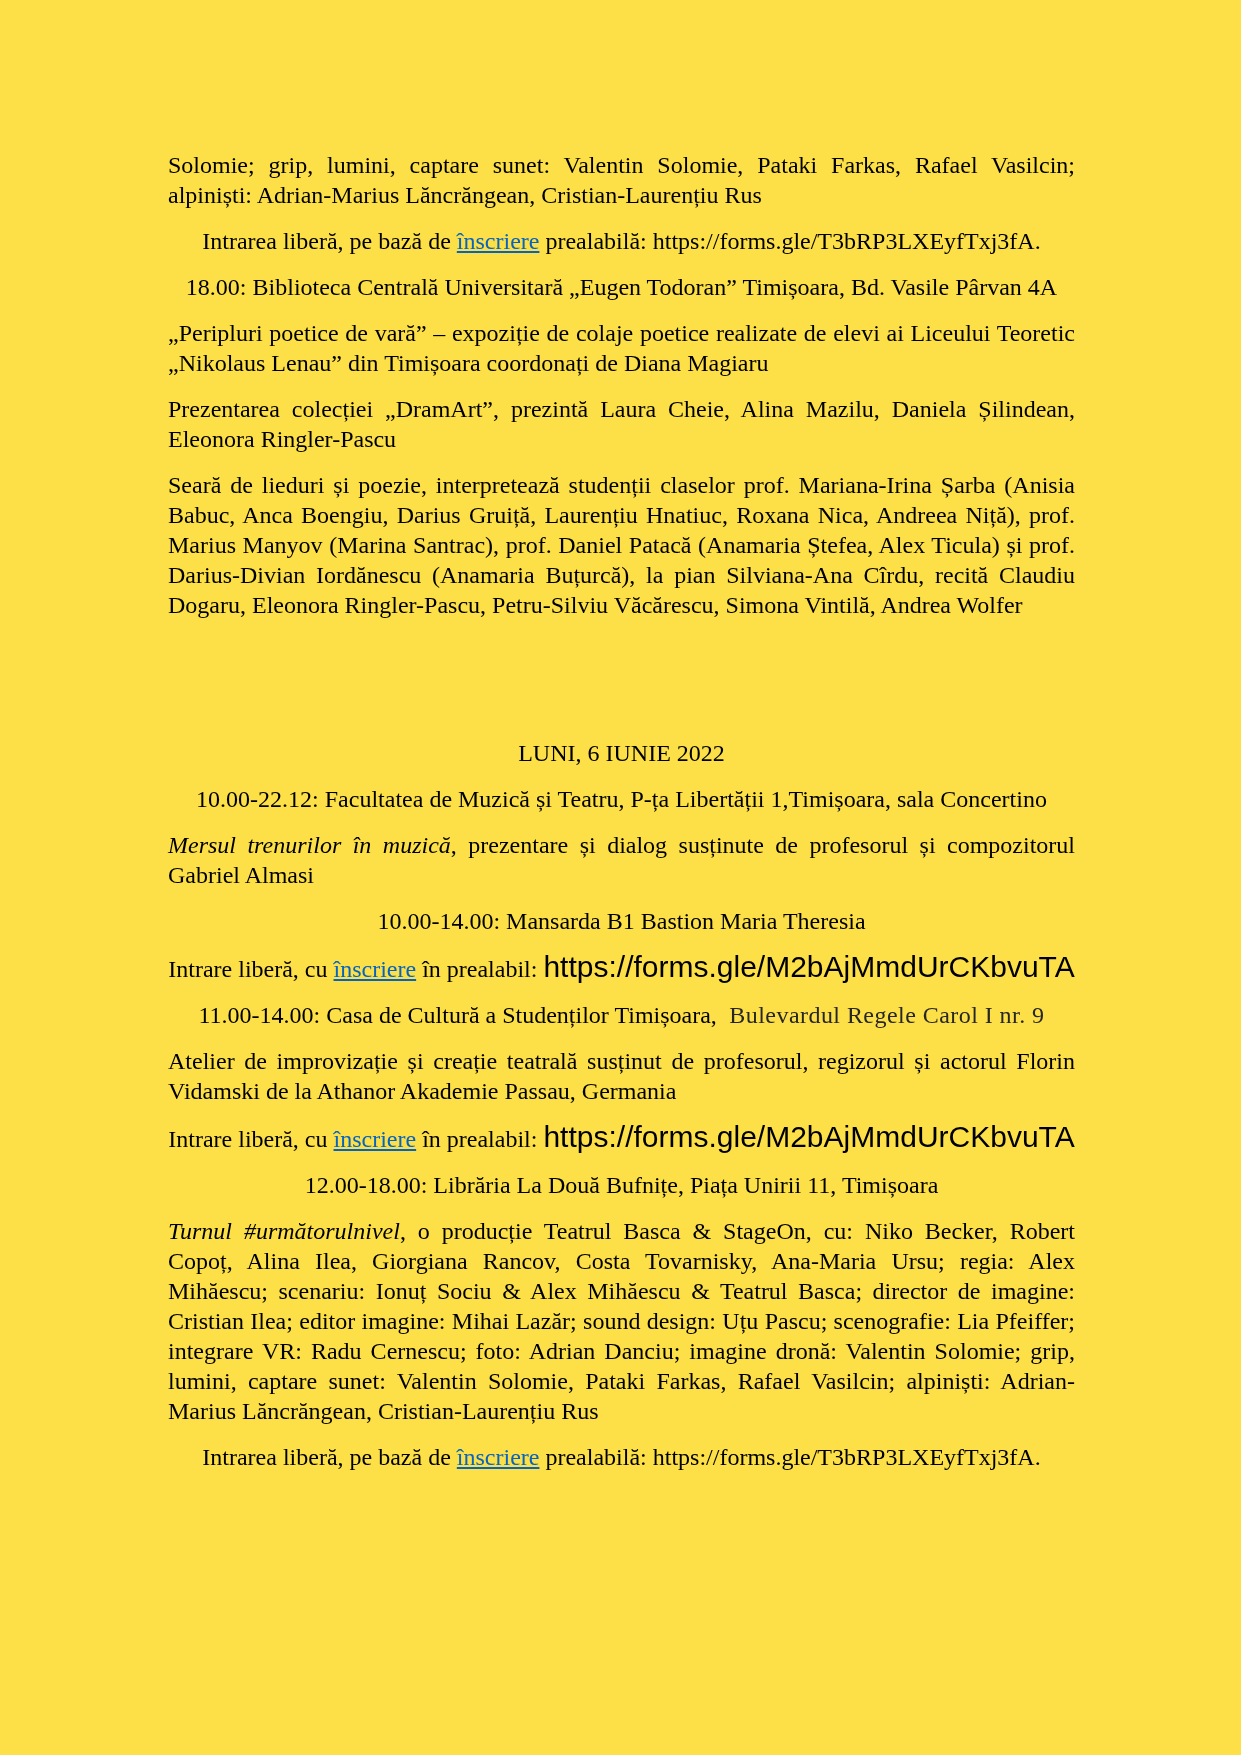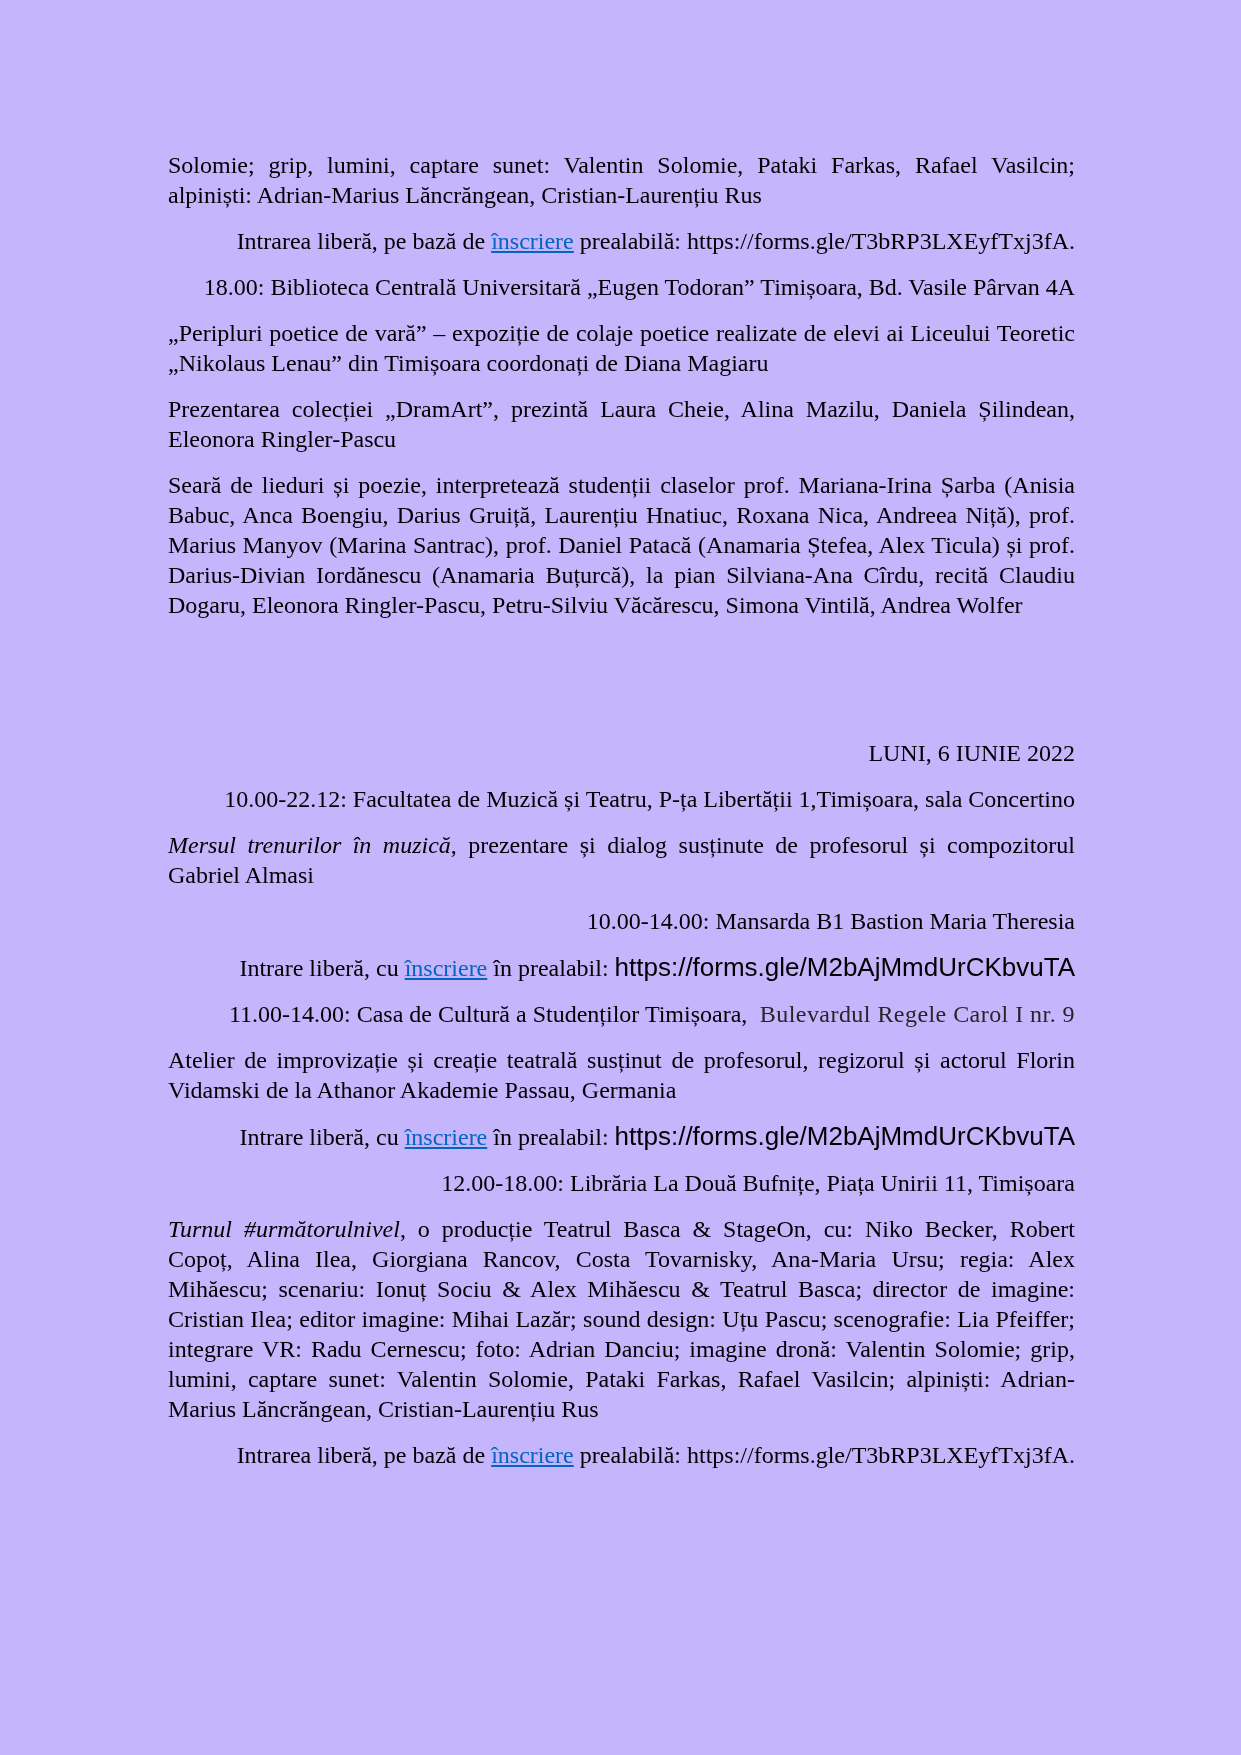--- a/index.html
+++ b/index.html
@@ -4,53 +4,53 @@
 <style>
   html, body {
     margin: 0;
     padding: 0;
     background: #ffffff;
   }
   .page {
     position: relative;
     width: 1241px;
     height: 1755px;
-    background: #c4b5fd;
+    background: #fde047;
     overflow: hidden;
     box-sizing: border-box;
   }
   .doc {
     box-sizing: border-box;
     padding: 150px 166px 0 168px;
     font-family: "Liberation Serif", "DejaVu Serif", serif;
     font-size: 24px;
     line-height: 30px;
     color: #000000;
   }
   p.para {
     margin: 0 0 16px 0;
     text-align: justify;
   }
   p.para.align-left {
-    text-align: right;
+    text-align: center;
   }
   .spacer {
     width: 100%;
   }
   .run-bold   { font-weight: normal; }
   .run-italic { font-style: italic; }
   .run-link {
     color: #0563C1;
     text-decoration: underline;
     text-decoration-color: #0563C1;
     cursor: pointer;
   }
   .run-sans {
     font-family: "Liberation Sans", "DejaVu Sans", sans-serif;
-    font-size: 26px;
+    font-size: 30px;
   }
   .run-alt {
     color: #262626;
     letter-spacing: 0.45px;
   }
 </style>
 </head>
 <body>
 
 <div class="page">

